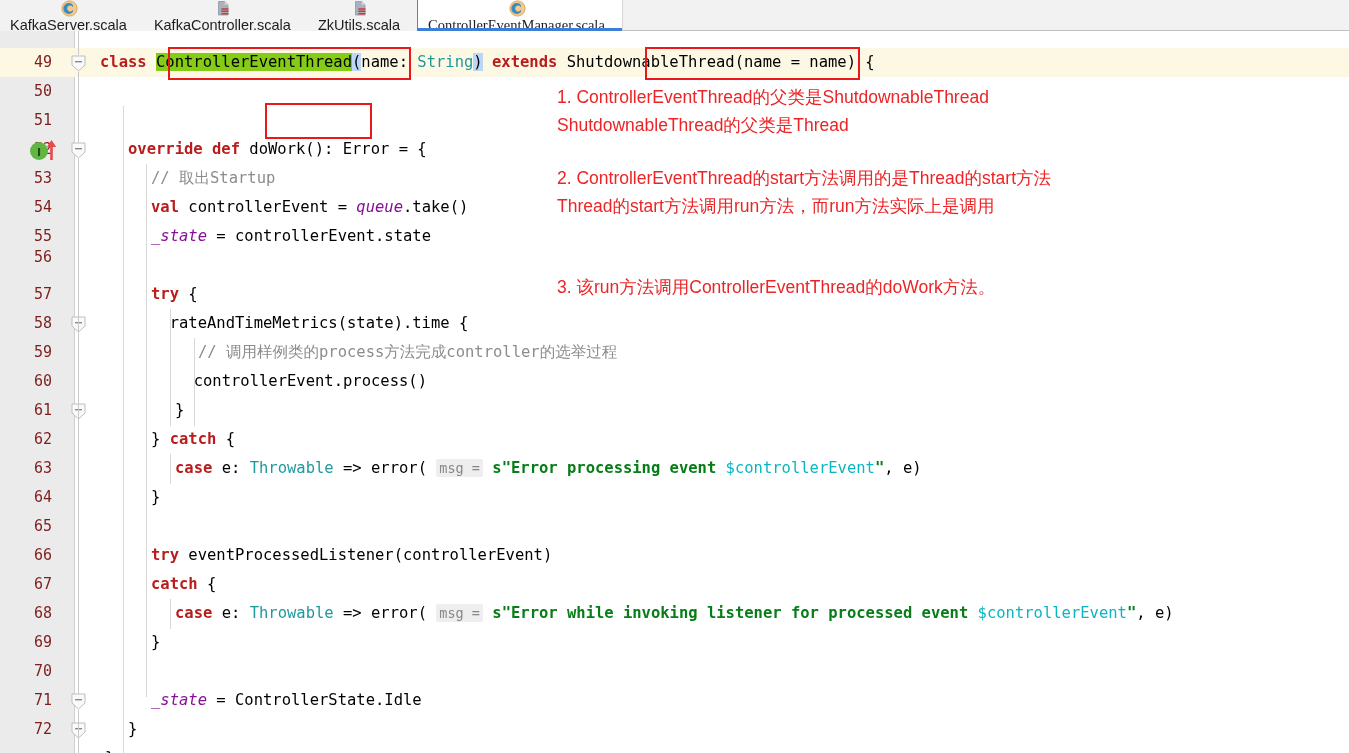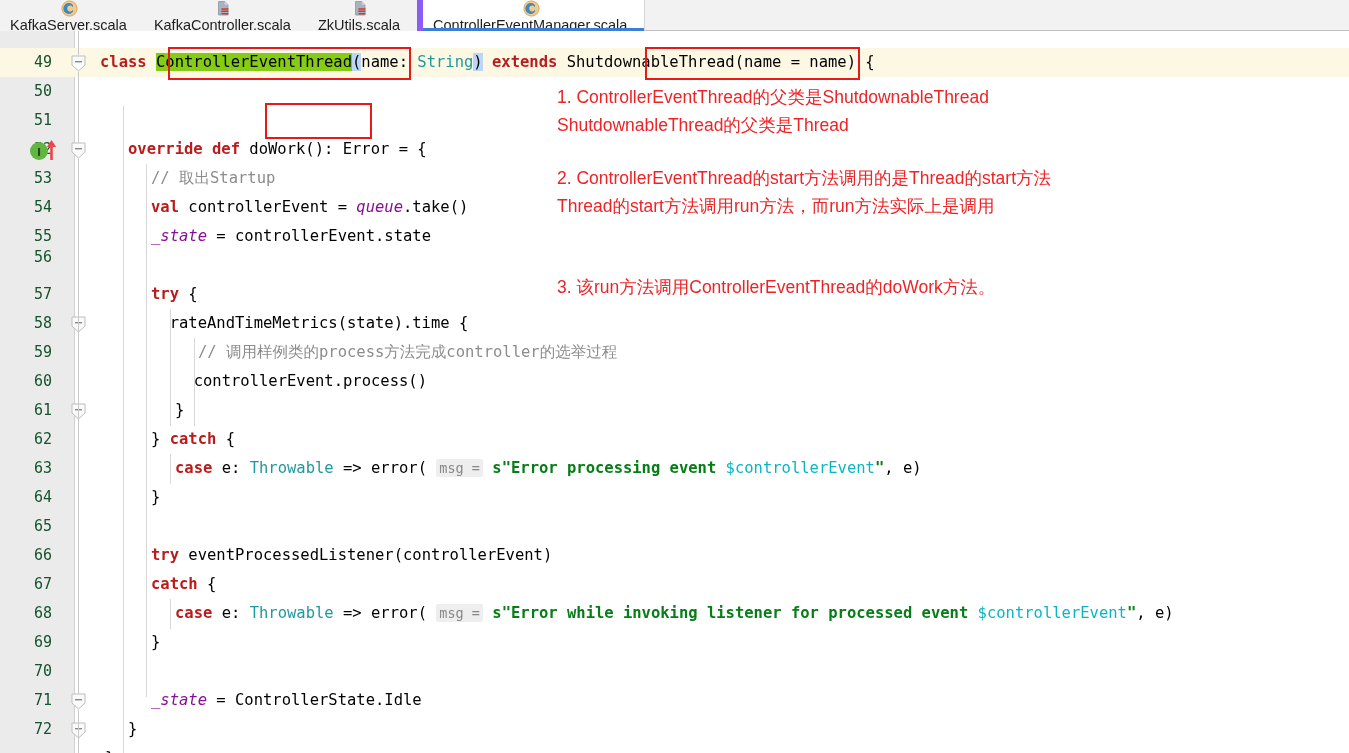--- a/index.html
+++ b/index.html
@@ -28,22 +28,23 @@
     background: #f2f2f2;
     font-size: 14.5px;
     color: #1d1d1d;
     white-space: nowrap;
     position: relative;
     cursor: default;
     flex-direction: column;
   }
   .tab.active {
     background: #ffffff;
-    border-left: 6px solid #8b5cf6;
+    border-left: 1px solid #8b5cf6;
     border-right: 1px solid #d6d6d6;
+    font-family: Liberation Serif, serif;
   }
   .tab.active::after {
     content: "";
     position: absolute; left: 0; right: 0; bottom: 0;
     height: 3px; background: #3c7fd6;
   }
   .tab-icon { width: 17px; height: 17px; margin-right: 6px; flex: 0 0 auto; display:block; }
   .tab-label { margin-right: 9px; }
   .tab-close {
     width: 13px; height: 13px;
@@ -87,21 +88,21 @@
     position: absolute; left: 0; top: 17px;
     width: 75px; height: 29px;
     background: #f7f2d8;
   }
 
   .lnum {
     position: absolute; right: 1349px;
     text-align: right;
     font-family: "DejaVu Sans Mono", monospace;
     font-size: 15px;
-    color: #14532d;
+    color: #7f1d1d;
     line-height: 29px;
     width: 44px;
     left: 8px;
   }
 
   
   .cl {
     position: absolute;
     left: 100px;
     height: 29px;

